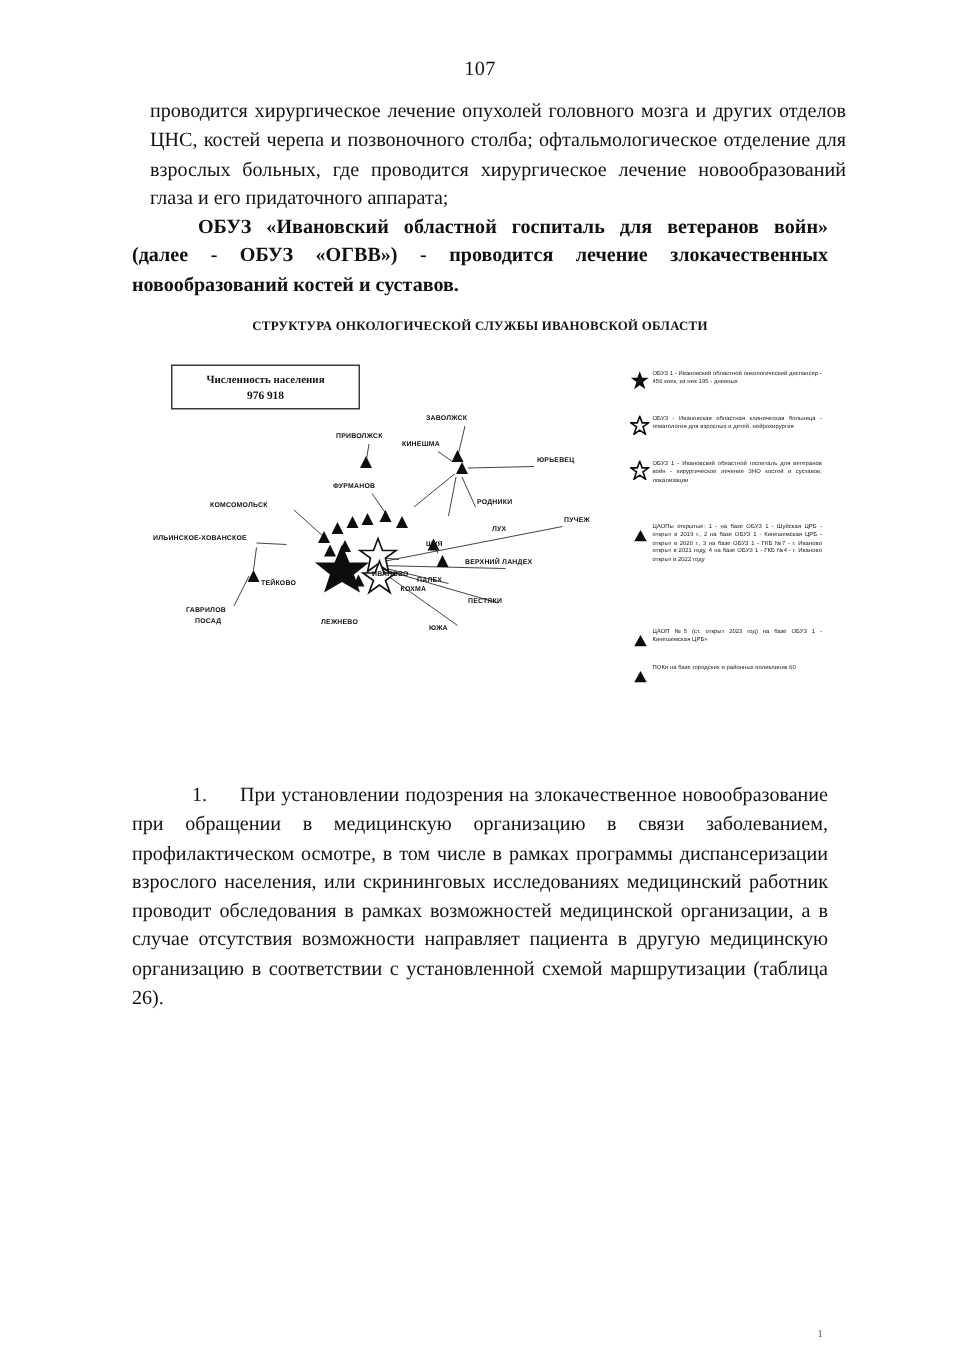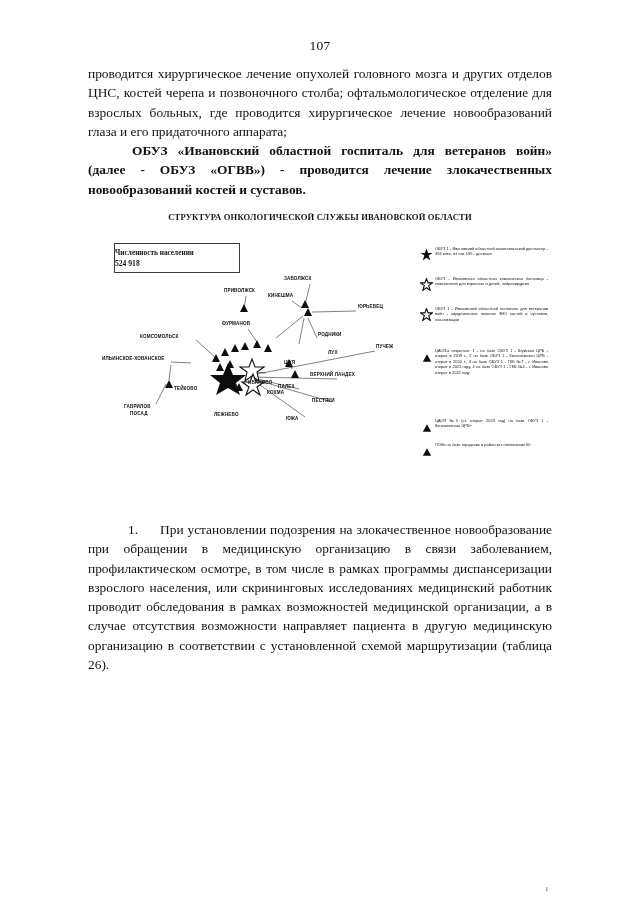--- a/index.html
+++ b/index.html
@@ -34,21 +34,21 @@
   }
   .body-block {
     position: absolute;
     left: 88px;
     width: 464px;
     font-size: 13.4px;
     line-height: 19.3px;
     text-align: justify;
     text-justify: inter-word;
   }
-  #para-1 { top: 64px; }
+  #para-1 { top: 64px; margin-left: 12px; }
   #para-2 { top: 141px; font-weight: bold; }
   #para-3 { top: 520px; }
   .indent { display: inline-block; width: 40px; }
   .indent-wide { display: inline-block; width: 44px; }
   .num-gap { display: inline-block; width: 22px; }
 
   .figure-title {
     position: absolute;
     top: 212px;
     left: 0;
@@ -70,21 +70,21 @@
     height: 252px;
   }
   .pop-box {
     position: absolute;
     left: 18px;
     top: 11px;
     width: 126px;
     height: 30px;
     border: 1px solid #3a3a3a;
     box-sizing: border-box;
-    text-align: left;
+    text-align: center;
     font-size: 7.3px;
     font-weight: bold;
     color: #141414;
     line-height: 11.2px;
     padding-top: 3px;
     background: #ffffff;
   }
   .pop-box .val { font-weight: bold; font-size: 7.6px; }
 
   .map {
@@ -155,21 +155,21 @@
   <div class="body-block" id="para-1">проводится хирургическое лечение опухолей головного мозга и других отделов ЦНС, костей черепа и позвоночного столба; офтальмологическое отделение для взрослых больных, где проводится хирургическое лечение новообразований глаза и его придаточного аппарата;</div>
 
   <div class="body-block" id="para-2"><span class="indent-wide"></span><span>ОБУЗ «Ивановский областной госпиталь для ветеранов войн» (далее - ОБУЗ «ОГВВ») - проводится лечение злокачественных новообразований костей и суставов.</span></div>
 
   <div class="figure-title">СТРУКТУРА ОНКОЛОГИЧЕСКОЙ СЛУЖБЫ ИВАНОВСКОЙ ОБЛАСТИ</div>
 
   <div class="figure">
 
     <div class="pop-box">
       <div>Численность населения</div>
-      <div class="val">524 918</div>
+      <div class="val">976 918</div>
     </div>
 
     <div class="map">
       <svg width="316" height="252" viewBox="0 0 316 252" xmlns="http://www.w3.org/2000/svg">
         <g stroke="#1a1a1a" stroke-width="0.55" fill="none">
           <line x1="214" y1="52" x2="209" y2="73"></line>
           <line x1="196" y1="69" x2="206" y2="76"></line>
           <line x1="260" y1="79" x2="216" y2="80"></line>
           <line x1="150" y1="64" x2="148" y2="76"></line>
           <line x1="152" y1="97" x2="161" y2="110"></line>

